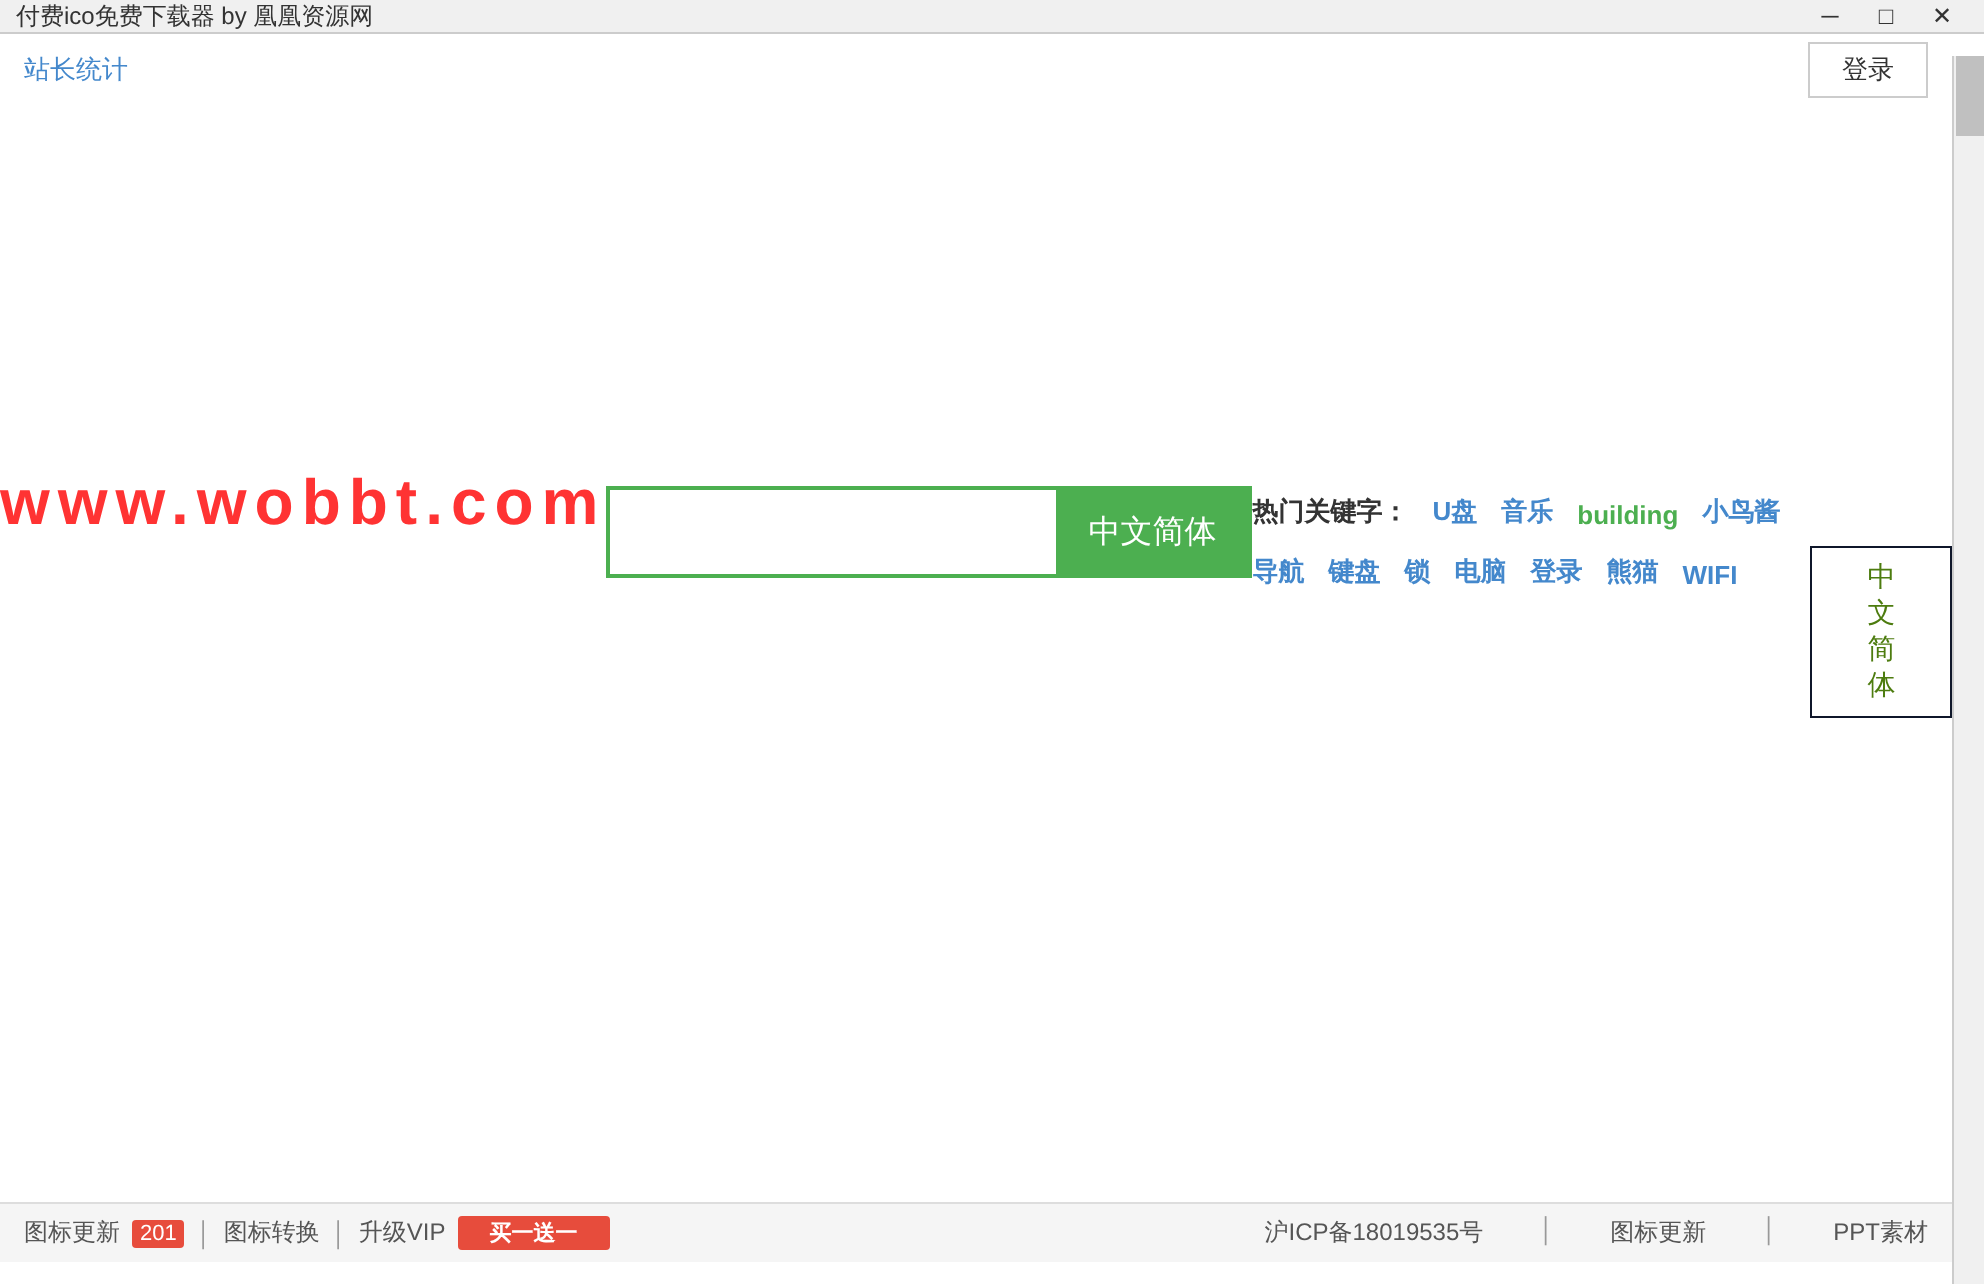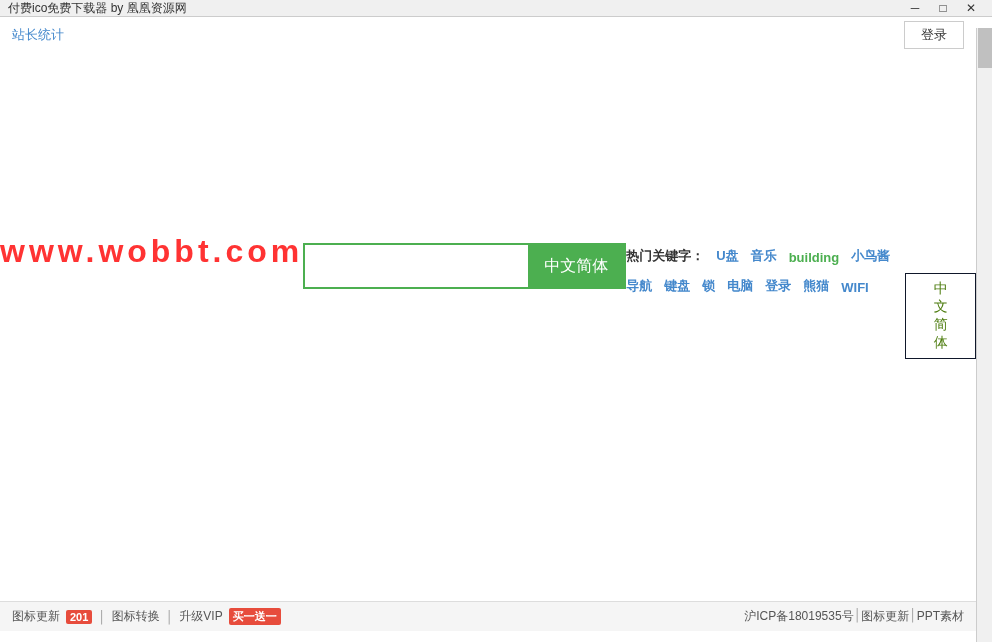--- a/index.html
+++ b/index.html
@@ -180,39 +180,39 @@
       align-items: center;
       padding: 0 12px;
       font-size: 12px;
       color: #555;
       gap: 8px;
     }
     #footer-icp {
       margin-left: auto;
       color: #555;
       display: flex;
-      gap: 0;
+      gap: 28px;
     }
     .footer-link {
       color: #555;
       text-decoration: none;
     }
     .footer-sep { color: #999; }
     #badge-new {
       background: #e74c3c;
       color: #fff;
       padding: 1px 4px;
       border-radius: 2px;
       font-size: 11px;
-      font-weight: bold;
+      font-weight: normal;
     }
     #badge-promo {
       background: #e74c3c;
       color: #fff;
-      padding: 1px 4px;
+      padding: 1px 16px;
       border-radius: 2px;
       font-size: 11px;
       font-weight: bold;
     }
     .footer-left {
       display: flex;
       align-items: center;
       gap: 6px;
       justify-content: center;
     }

